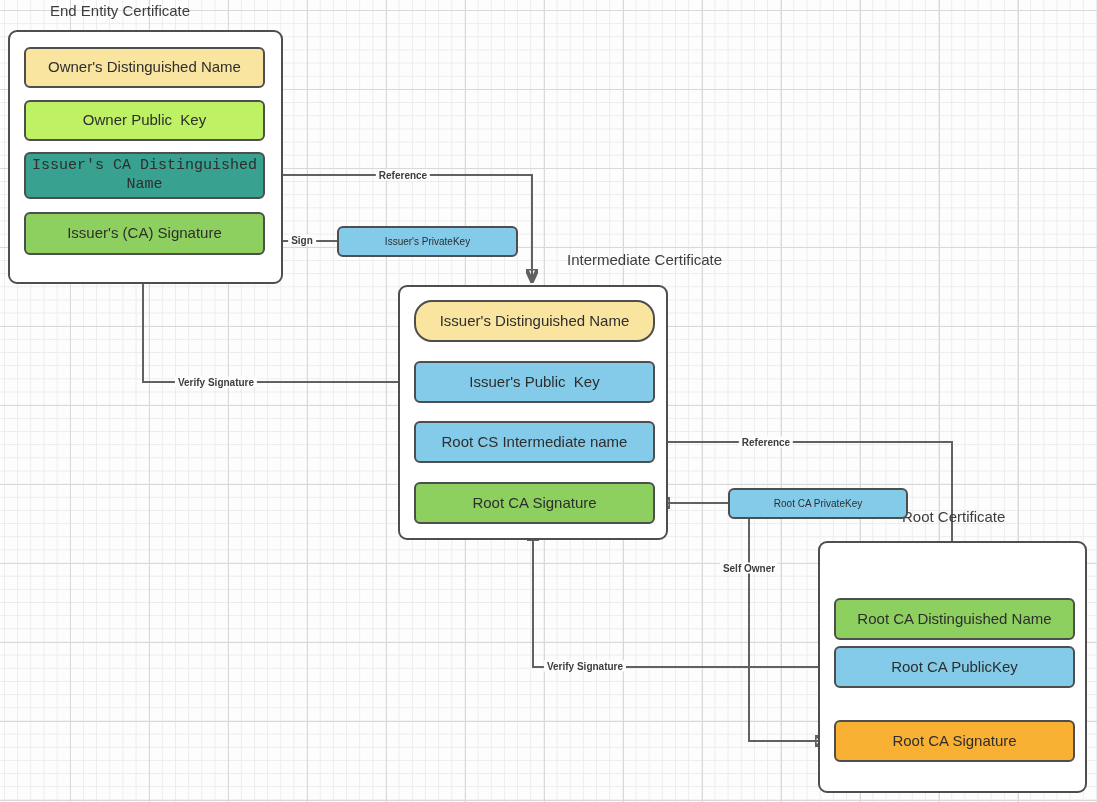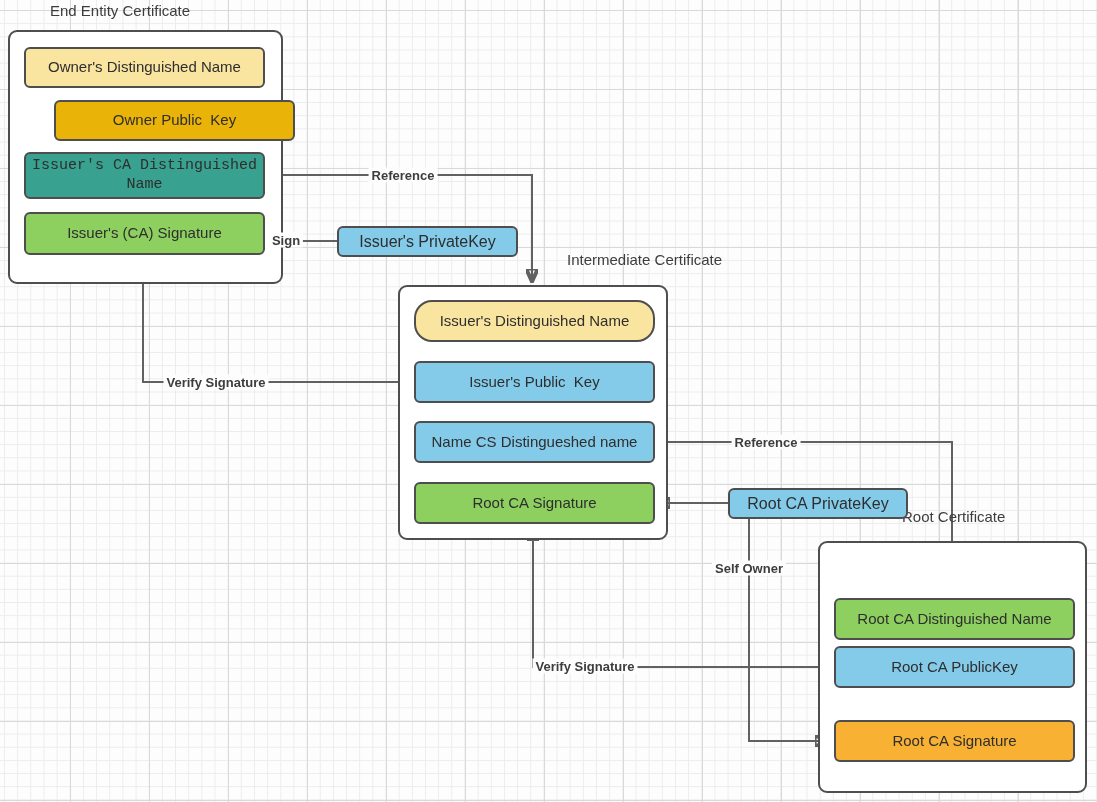--- a/index.html
+++ b/index.html
@@ -42,27 +42,27 @@
     line-height:1.25;
     white-space:pre-wrap;
   }
   .keybox{
     position:absolute;
     border:2px solid #4e4e4e;
     border-radius:6px;
     box-sizing:border-box;
     display:flex;align-items:center;justify-content:center;
     text-align:center;
-    font-size:16px;color:#2e2e2e;
+    font-size:10px;color:#2e2e2e;
     white-space:pre-wrap;
   }
   .edge-label{
     position:absolute;
     transform:translate(-50%,-50%);
-    font-size:13px;font-weight:bold;color:#3d3d3d;
+    font-size:10px;font-weight:bold;color:#3d3d3d;
     background:#fdfdfd;
     padding:0 3px;
     white-space:nowrap;
   }
   svg.connectors{
     position:absolute;left:0;top:0;
     pointer-events:none;
   }
   svg.connectors path{
     fill:none;stroke:#616161;stroke-width:2;
@@ -85,21 +85,21 @@
   #cert3{left:818px;top:541px;width:269px;height:252px;}
   #cert3 .f1{top:43px;height:42px;margin-top:12px;}
   #cert3 .f2{top:103px;height:42px;}
   #cert3 .f3{top:177px;height:42px;}
   #title3{left:902px;top:508px;}
   
   #key1{left:337px;top:226px;width:181px;height:31px;}
   #key2{left:728px;top:488px;width:180px;height:31px;}
   
   #lbl-ref-top{left:403px;top:175px;}
-  #lbl-sign{left:286px;top:240px;}
+  #lbl-sign{left:302px;top:240px;}
   #lbl-verify-left{left:216px;top:382px;}
   #lbl-ref-mid{left:766px;top:442px;}
   #lbl-self-sign{left:749px;top:568px;}
   #lbl-verify-bottom{left:585px;top:666px;}
 </style>
 </head>
 <body>
 
 <div class="canvas">
 
@@ -114,31 +114,31 @@
     <path d="M412 382 H143 V263" marker-end="url(#arrowhead)"></path>
     <path d="M653 442 H952 V576" marker-end="url(#arrowhead)"></path>
     <path d="M728 503 H660" marker-end="url(#arrowhead)"></path>
     <path d="M749 519 V741 H825" marker-end="url(#arrowhead)"></path>
     <path d="M832 667 H533 V531" marker-end="url(#arrowhead)"></path>
   </svg>
 
   <div class="cert-title" id="title1">End Entity Certificate</div>
   <div class="cert" id="cert1">
     <div class="field f1" style="background-color: rgb(250, 229, 160);">Owner's Distinguished Name</div>
-    <div class="field f2" style="background-color: #eab308; margin-left: 30px;">Owner Public  Key</div>
+    <div class="field f2" style="background-color: #bef264;">Owner Public  Key</div>
     <div class="field f3" style="background-color: rgb(56, 161, 143);">Issuer's CA Distinguished
 Name</div>
     <div class="field f4" style="background-color: rgb(141, 208, 95);">Issuer's (CA) Signature</div>
   </div>
 
   <div class="cert-title" id="title2">Intermediate Certificate</div>
   <div class="cert" id="cert2">
     <div class="field f1" style="background-color: rgb(250, 229, 160);">Issuer's Distinguished Name</div>
     <div class="field f2" style="background-color: rgb(132, 203, 234);">Issuer's Public  Key</div>
-    <div class="field f3" style="background-color: rgb(132, 203, 234);">Name CS Distingueshed name</div>
+    <div class="field f3" style="background-color: rgb(132, 203, 234);">Root CS Intermediate name</div>
     <div class="field f4" style="background-color: rgb(141, 208, 95);">Root CA Signature</div>
   </div>
 
   <div class="cert-title" id="title3">Root Certificate</div>
   <div class="cert" id="cert3">
     <div class="field f1" style="background-color: rgb(141, 208, 95);">Root CA Distinguished Name</div>
     <div class="field f2" style="background-color: rgb(132, 203, 234);">Root CA PublicKey</div>
     <div class="field f3" style="background-color: rgb(248, 177, 51);">Root CA Signature</div>
   </div>
 

